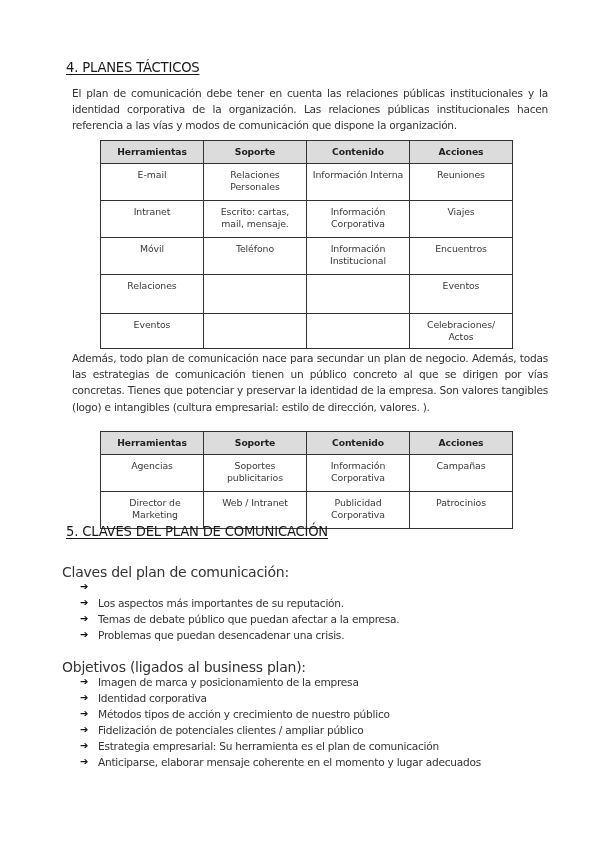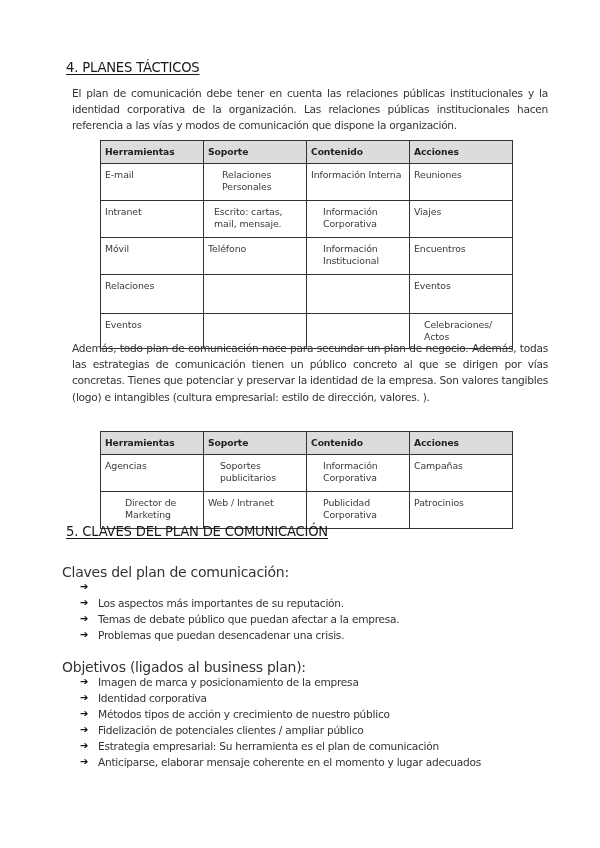--- a/index.html
+++ b/index.html
@@ -5,21 +5,21 @@
   html, body { margin: 0; padding: 0; background: #ffffff; }
   body { width: 600px; height: 848px; position: relative; overflow: hidden;
          font-family: "DejaVu Sans", sans-serif; color: #2a2a2a; }
   .h { position: absolute; left: 62px; font-family: "DejaVu Sans", sans-serif;
        font-size: 13.2px; font-weight: normal; color: #1a1a1a; text-decoration: underline;
        text-underline-offset: 2px; letter-spacing: -0.2px; margin: 4px; white-space: nowrap; }
   .p { position: absolute; left: 62px; width: 476px; font-size: 10.6px; line-height: 16.2px;
        text-align: justify; color: #333; margin: 10px; letter-spacing: -0.25px; }
   table.t { position: absolute; left: 100px; width: 412px; border-collapse: collapse;
             table-layout: fixed; font-size: 9.4px; color: #3a3a3a; letter-spacing: -0.1px; }
-  table.t th, table.t td { border: 1.2px solid #333; text-align: left; vertical-align: top;
+  table.t th, table.t td { border: 1.2px solid #333; text-align: center; vertical-align: top;
             padding: 5px 4px 0 4px; line-height: 12.4px; }
   table.t th { background: #dcdcdc; color: #222; font-weight: bold; font-size: 9.2px;
                vertical-align: middle; padding: 0 4px; height: 22px; }
   .label { position: absolute; left: 62px; font-size: 14px; color: #333; letter-spacing: -0.25px; margin: 0; }
   ul.arr { position: absolute; left: 80px; margin: 0; padding: 0; list-style: none;
            font-size: 10.6px; line-height: 16px; color: #333; letter-spacing: -0.25px; }
   ul.arr li { display: flex; align-items: center; white-space: nowrap; }
   ul.arr li .ar { width: 18px; font-size: 10px; color: #111; }
 </style>
 </head>
@@ -70,21 +70,21 @@
     </tr>
     <tr style="height:35px">
       <td>Eventos</td>
       <td></td>
       <td></td>
       <td style="padding-left:14px;padding-right:14px">Celebraciones/ Actos</td>
     </tr>
   </tbody>
 </table>
 
-<p class="p" style="top:330px;">Además, todo plan de comunicación nace para secundar un plan de negocio. Además, todas las estrategias de comunicación tienen un público concreto al que se dirigen por vías concretas. Tienes que potenciar y preservar la identidad de la empresa. Son valores tangibles (logo) e intangibles (cultura empresarial: estilo de dirección, valores. ).</p>
+<p class="p" style="top:340px;">Además, todo plan de comunicación nace para secundar un plan de negocio. Además, todas las estrategias de comunicación tienen un público concreto al que se dirigen por vías concretas. Tienes que potenciar y preservar la identidad de la empresa. Son valores tangibles (logo) e intangibles (cultura empresarial: estilo de dirección, valores. ).</p>
 
 <table class="t" style="top:431px;">
   <colgroup>
       <col style="width:103px">
       <col style="width:103px">
       <col style="width:103px">
       <col style="width:103px">
     </colgroup>
   <thead>
     <tr>

